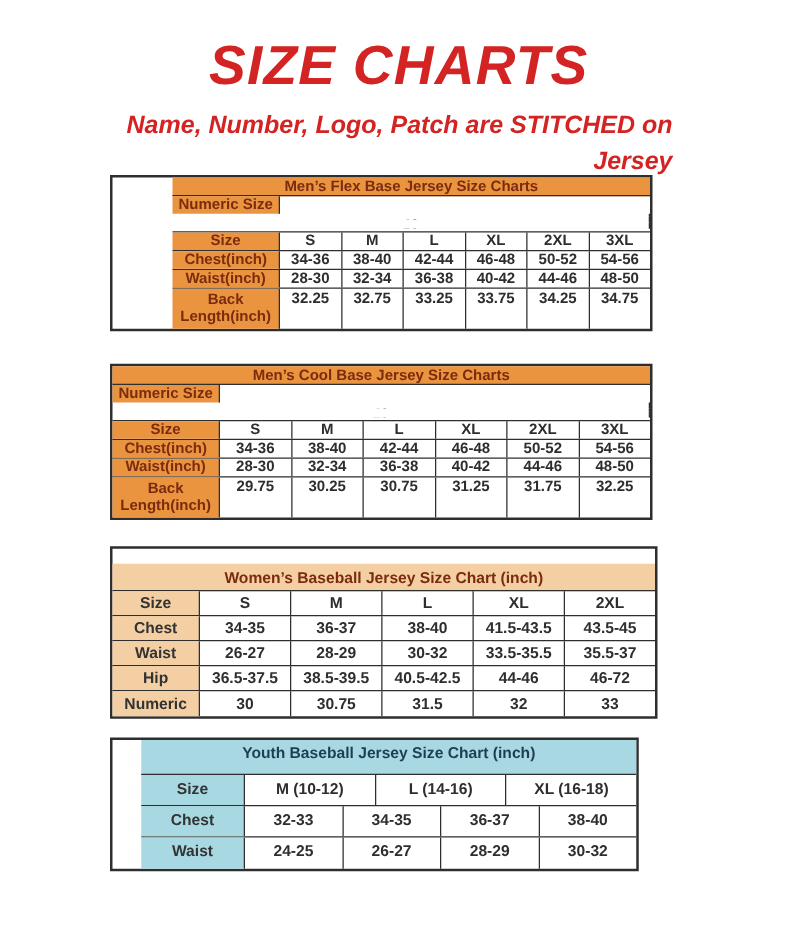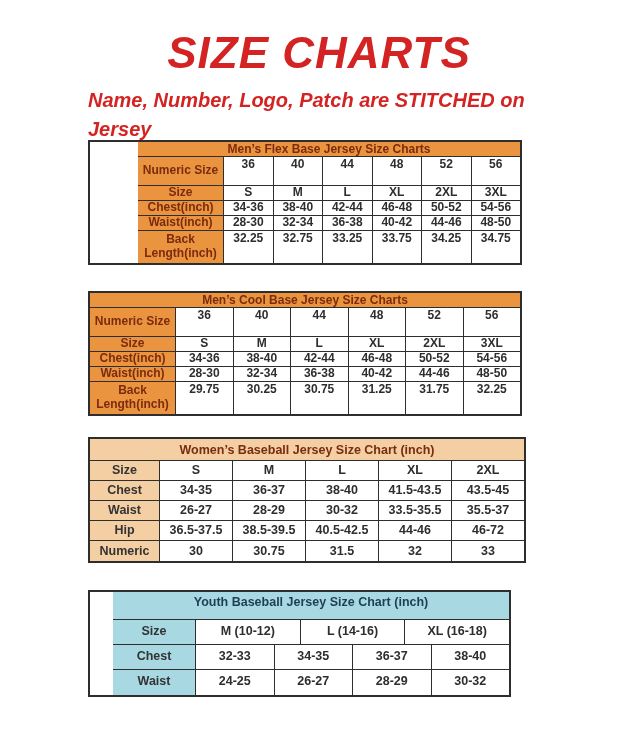--- a/index.html
+++ b/index.html
@@ -16,20 +16,21 @@
     text-align: center;
     font-size: 44px; font-style: italic; font-weight: bold;
     letter-spacing: 1px;
     color: var(--title_red, #d32322);
   }
   .page-subtitle {
     position: absolute; top: 86px; left: 88px; width: 450px;
     font-size: 20px; font-style: italic; font-weight: bold;
     line-height: 1.45;
     color: var(--title_red, #d32322);
+    text-align: right;
   }
 
   .size-table {
     position: absolute; left: 88px;
     border: 2px solid var(--border, #2e2e2e);
     background: #ffffff;
   }
   .table-title {
     display: flex; align-items: center; justify-content: center;
     border-bottom: 1px solid var(--border, #2e2e2e);
@@ -44,33 +45,33 @@
     overflow: hidden;
   }
   .row .cell:last-child { border-right: none; }
   .cell:not(.label) { flex: 1 1 0; color: var(--cell_text, #2e2e2e); }
   .cell.label { flex: 0 0 auto; }
 
   
   .mens { width: 434px; font-size: 12px; }
   .mens .table-title { height: 15px; background: var(--orange, #eb9440); color: var(--orange_text, #7b2b0e); }
   .mens .cell.label { width: 86px; background: var(--orange, #eb9440); color: var(--orange_text, #7b2b0e); }
-  .mens .rows .row:nth-child(1) { height: 29px; }
+  .mens .rows .row:nth-child(1) { height: 29px; flex-direction: column; }
   .mens .rows .row:nth-child(2),
   .mens .rows .row:nth-child(3),
   .mens .rows .row:nth-child(4) { height: 15px; }
   .mens .rows .row:nth-child(5) { height: 32px; }
   .mens .rows .row:nth-child(1) .cell:not(.label),
   .mens .rows .row:nth-child(5) .cell:not(.label) { align-items: flex-start; padding-top: 1px; }
   #table-0 { top: 140px; padding-left: 48px; }
   #table-1 { top: 291px; }
 
   
   .womens { width: 438px; font-size: 12.5px; }
-  .womens .table-title { height: 22px; background: var(--peach, #f4cfa3); color: var(--womens_title_text, #7b2b0e); }
+  .womens .table-title { height: 22px; background: var(--peach, #f4cfa3); color: var(--womens_title_text, #7b2b0e); margin-top: 12px; }
   .womens .cell.label { width: 70px; background: var(--peach, #f4cfa3); color: var(--womens_label_text, #333333); }
   .womens .rows .row { height: 20px; }
   #table-2 { top: 437px; }
 
   
   .youth { width: 423px; font-size: 12.5px; padding-left: 23px; }
   .youth .table-title { height: 28px; background: var(--blue, #a8d9e3); color: var(--blue_text, #1e3e53); align-items: flex-start; padding-top: 3px; }
   .youth .cell.label { width: 83px; background: var(--blue, #a8d9e3); color: var(--youth_label_text, #333333); }
   .youth .rows .row { height: 25px; }
   .youth .cell { align-items: flex-start; padding-top: 4px; }

